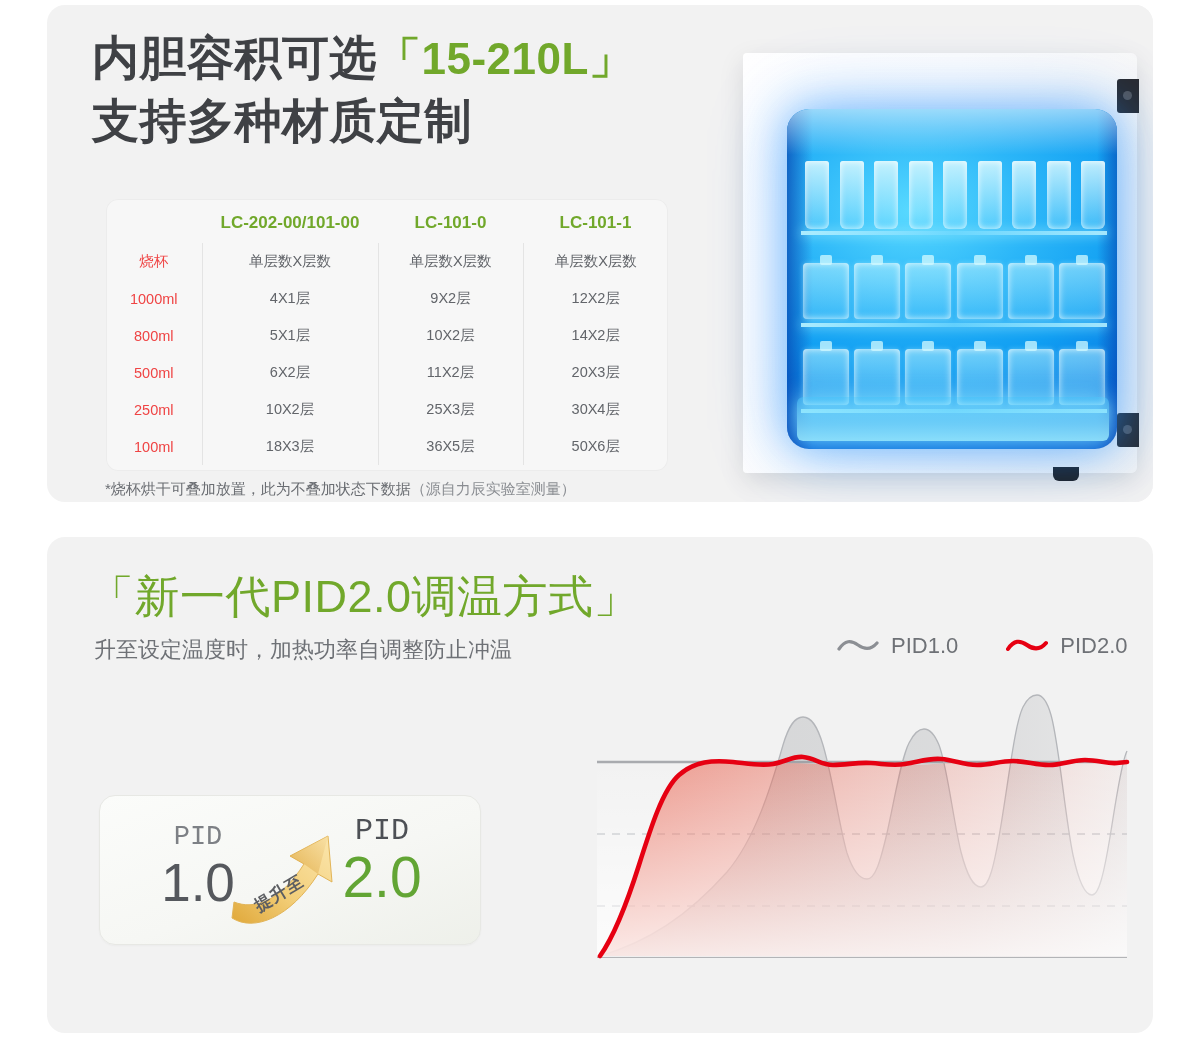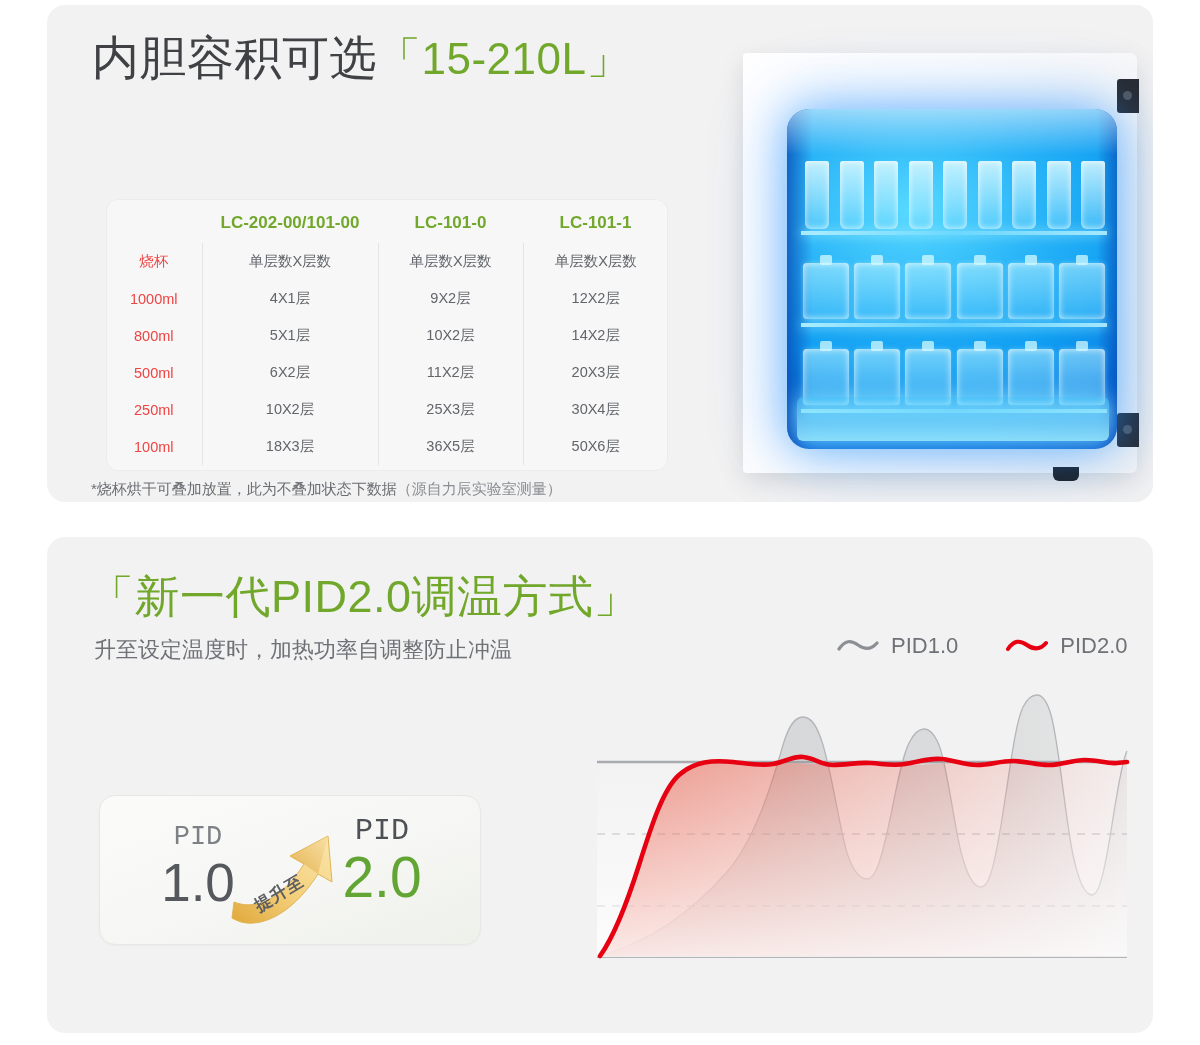--- a/index.html
+++ b/index.html
@@ -18,21 +18,21 @@
   
   #section-one{ left:47px; top:5px; width:1106px; height:497px; }
   #section-two{ left:47px; top:537px; width:1106px; height:496px; }
 
   .headline{
     position:absolute;
     left:45px; top:22px;
     font-size:47px;
     line-height:62px;
     color:#3f4145;
-    font-weight:400;
+    font-weight:700;
     letter-spacing:0.5px;
     white-space:nowrap;
   }
   .headline .bracket{ color:#71a82b; font-size:44px; vertical-align:top;}
   .headline .num{ color:#71a82b; font-size:44px; }
 
   
   #spec-card{
     position:absolute;
     left:59px; top:194px;
@@ -66,21 +66,21 @@
   table.spec tbody tr td:not(.rowhead){
     border-left:1px solid #e4e4e4;
   }
   table.spec col.c0{ width:96px; }
   table.spec col.c1{ width:176px; }
   table.spec col.c2{ width:145px; }
   table.spec col.c3{ width:145px; }
 
   #spec-note{
     position:absolute;
-    left:44px; top:475px;
+    left:58px; top:475px;
     font-size:15px;
     color:#6a6d72;
     white-space:nowrap;
     text-align:center;
   }
   #spec-note .paren{ color:#8a8d92; }
 
   
   #product-photo{
     position:absolute;
@@ -217,20 +217,21 @@
 </style>
 </head>
 <body>
 
 <div class="card" id="section-one">
 
   <div class="headline">
     <div>
       <span>内胆容积可选</span><span class="bracket">「</span><span class="num">15-210L</span><span class="bracket">」</span>
     </div>
+    <div>支持多种材质定制</div>
   </div>
 
   <div id="spec-card">
     <table class="spec">
       <colgroup>
           <col class="c0">
           <col class="c1">
           <col class="c2">
           <col class="c3">
         </colgroup>

